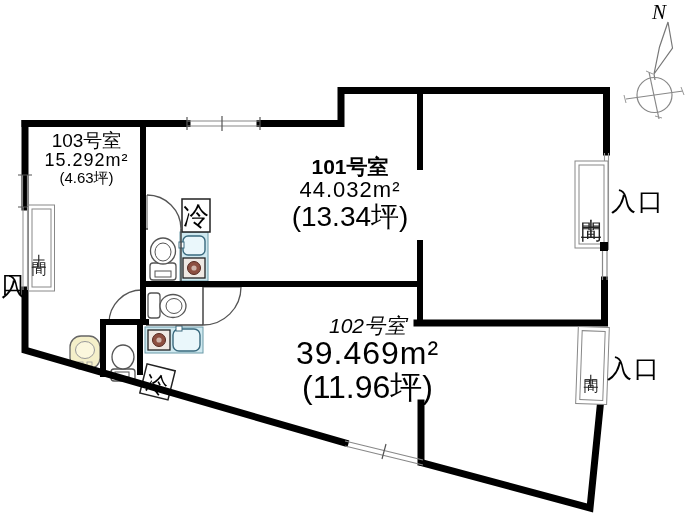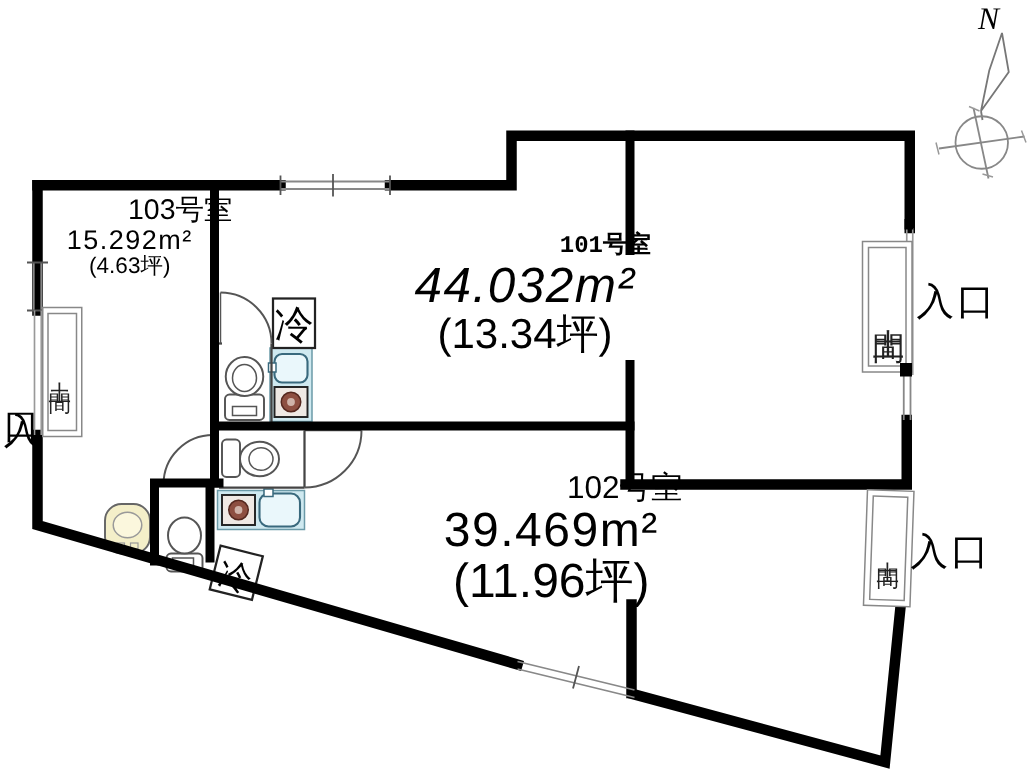--- a/index.html
+++ b/index.html
@@ -6,21 +6,21 @@
   .stage{
     position:relative;
     width:686px;height:517px;
     background:#ffffff;
     font-family:"Liberation Sans", sans-serif;
     overflow:hidden;
   }
   .stage svg{position:absolute;left:0;top:0;}
   .lbl{position:absolute;color:#000;line-height:1.06;white-space:nowrap;}
   .room-lbl{text-align:center;}
-  .rname{font-size:20px;text-align:right;}
+  .rname{font-size:20px;}
   .rname.bold{font-weight:bold;}
   .rsqm{font-size:26px;letter-spacing:1px;}
   .rtsubo{font-size:24px;}
   .vert{writing-mode:vertical-rl;text-orientation:upright;text-align:center;}
   .entrance-v{font-size:24px;letter-spacing:4px;}
   .entrance-h{font-size:25px;letter-spacing:2px;}
   .doma-lbl{color:#222;}
   .north-n{font-family:"Liberation Serif", serif;font-style:italic;font-size:21px;}
   svg text{font-family:"Liberation Sans", sans-serif;fill:#000;}
 </style>
@@ -165,27 +165,27 @@
   </g>
 </svg>
 
   <div class="lbl room-lbl" style="left:18px;top:131px;width:137px;">
     <div class="rname" style="font-size:19px;">103号室</div>
     <div class="rsqm" style="font-size:18px;">15.292m²</div>
     <div class="rtsubo" style="font-size:15px;">(4.63坪)</div>
   </div>
 
   <div class="lbl room-lbl" style="left:266px;top:156px;width:168px;">
-    <div class="rname bold" style="font-size:16px;font-family:Liberation Mono, monospace;">101号室</div>
-    <div class="rsqm" style="font-size:33px;font-style:italic;">44.032m²</div>
+    <div class="rname bold" style="font-size:21px;">101号室</div>
+    <div class="rsqm" style="font-size:22px;">44.032m²</div>
     <div class="rtsubo" style="font-size:28px;">(13.34坪)</div>
   </div>
 
   <div class="lbl room-lbl" style="left:280px;top:315px;width:175px;">
-    <div class="rname" style="font-size:21px;">102号室</div>
+    <div class="rname" style="font-size:21px;font-style:italic;">102号室</div>
     <div class="rsqm" style="font-size:32px;">39.469m²</div>
     <div class="rtsubo" style="font-size:32px;">(11.96坪)</div>
   </div>
 
   <div class="lbl vert entrance-v" style="left:1px;top:220px;height:75px;">入口</div>
 
   <div class="lbl vert doma-lbl" style="left:31px;top:212px;height:76px;font-size:15px;letter-spacing:8px;">土間</div>
 
   <div class="lbl vert doma-lbl" style="left:580px;top:166px;height:80px;font-size:21px;letter-spacing:4px;">土間</div>
   <div class="lbl entrance-h" style="left:611px;top:188px;">入口</div>

